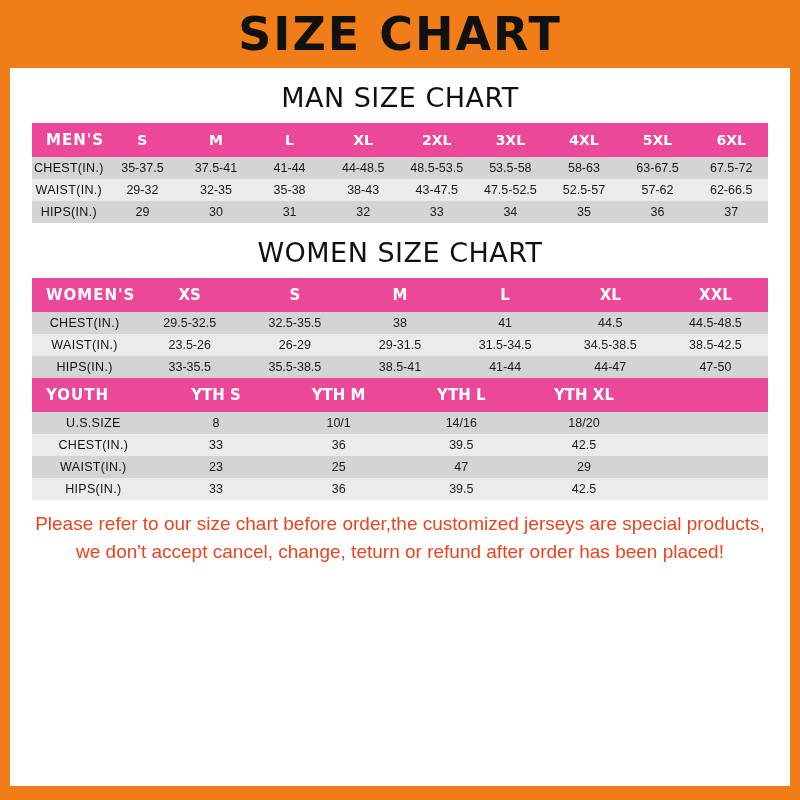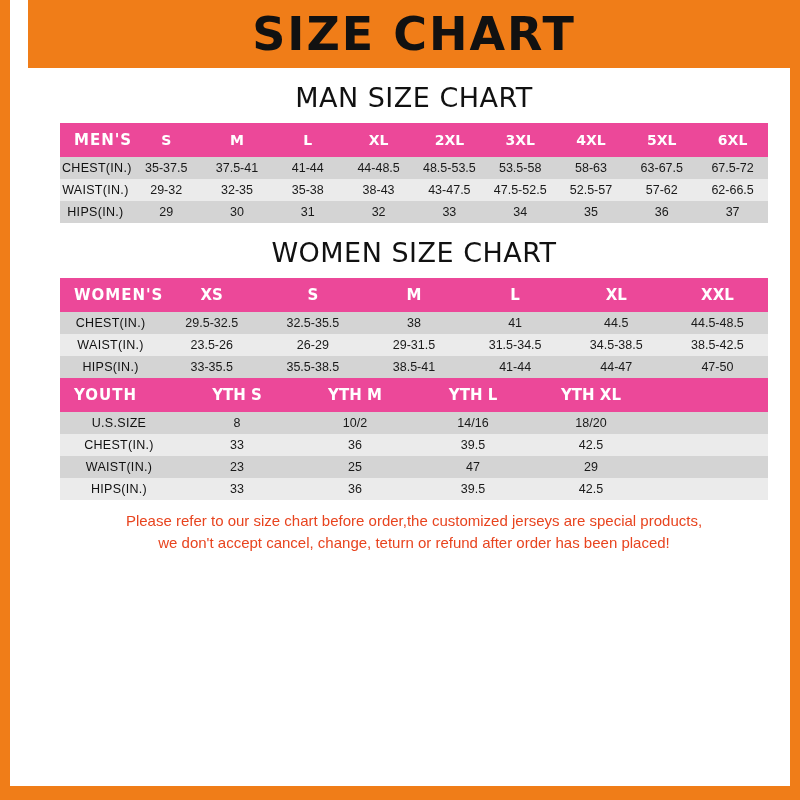--- a/index.html
+++ b/index.html
@@ -9,21 +9,20 @@
     background: #ffffff;
     font-family: "Liberation Sans", sans-serif;
   }
   .page {
     width: 800px; height: 800px;
     background: #ffffff;
     border-left: 10px solid #f07d18;
     border-right: 10px solid #f07d18;
     position: relative;
     overflow: hidden;
-    padding-left: 28px;
   }
   .banner {
     background: #f07d18;
     height: 68px;
     display: flex;
     align-items: center;
     justify-content: center;
     margin: 0 -10px;
   }
   .banner-title {
@@ -85,21 +84,21 @@
   }
   
   table.women thead th { font-size: 15px; }
   
   table.youth thead th { font-size: 15px; }
   .footer-note {
     padding: 10px 16px 0 16px;
     text-align: center;
     color: #e8441f;
     font-family: "Liberation Sans", sans-serif;
-    font-size: 15px;
+    font-size: 19px;
     line-height: 1.45;
   }
   .bottom-bar {
     position: absolute;
     left: -10px; right: -10px; bottom: 0;
     height: 14px;
     background: #f07d18;
   }
 </style>
 </head>
@@ -224,21 +223,21 @@
           <th>YTH M</th>
           <th>YTH L</th>
           <th>YTH XL</th>
           <th></th>
         </tr>
       </thead>
       <tbody>
         <tr class="alt-dark">
           <td class="rowlabel">U.S.SIZE</td>
           <td>8</td>
-          <td>10/2</td>
+          <td>10/1</td>
           <td>14/16</td>
           <td>18/20</td>
           <td></td>
         </tr>
         <tr class="alt-light">
           <td class="rowlabel">CHEST(IN.)</td>
           <td>33</td>
           <td>36</td>
           <td>39.5</td>
           <td>42.5</td>

